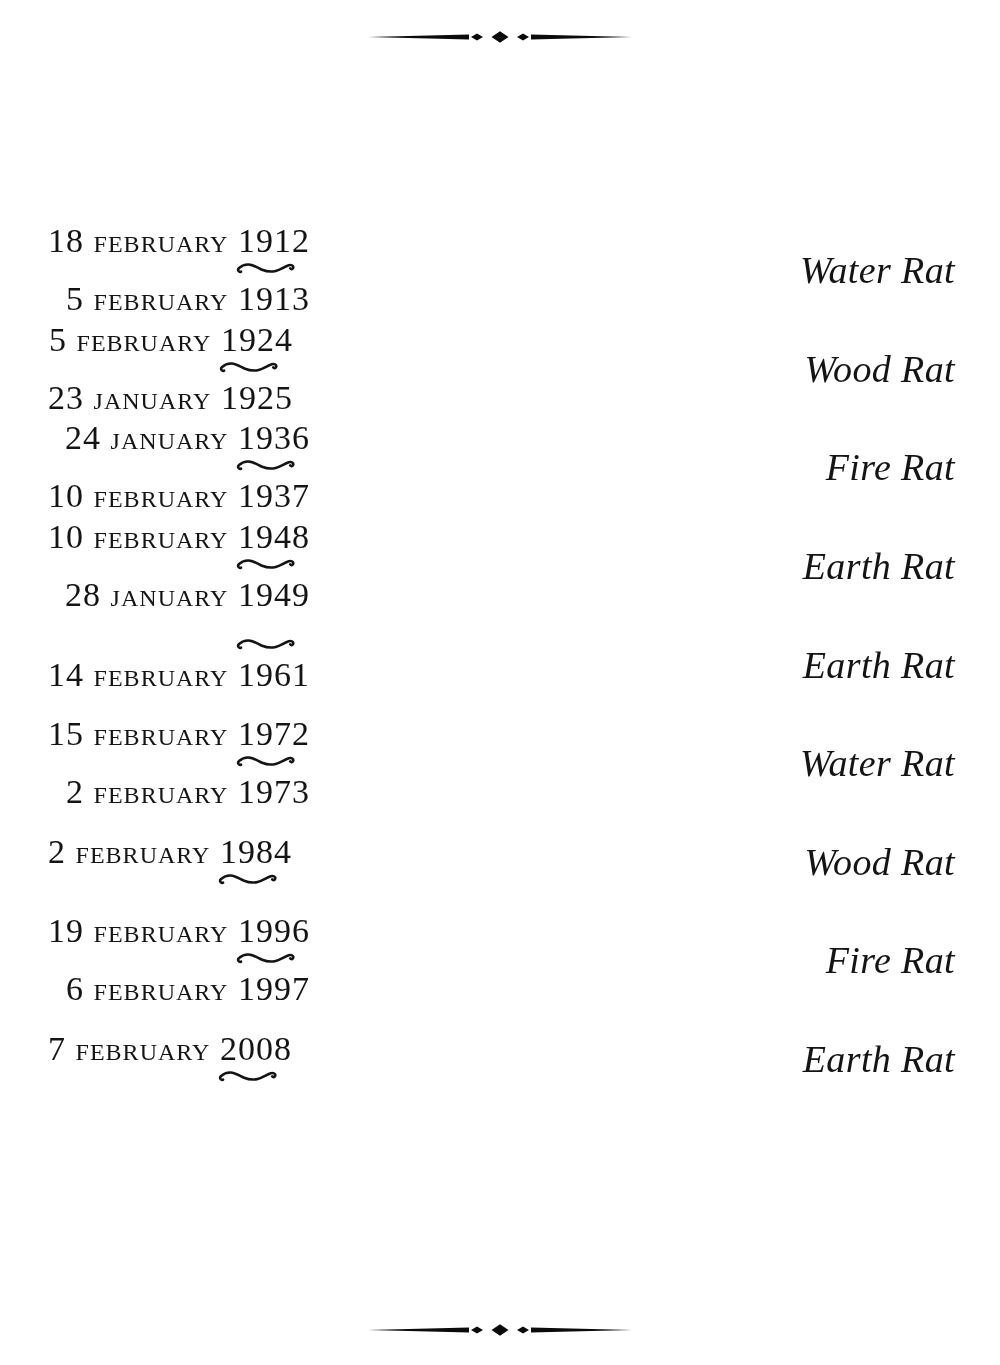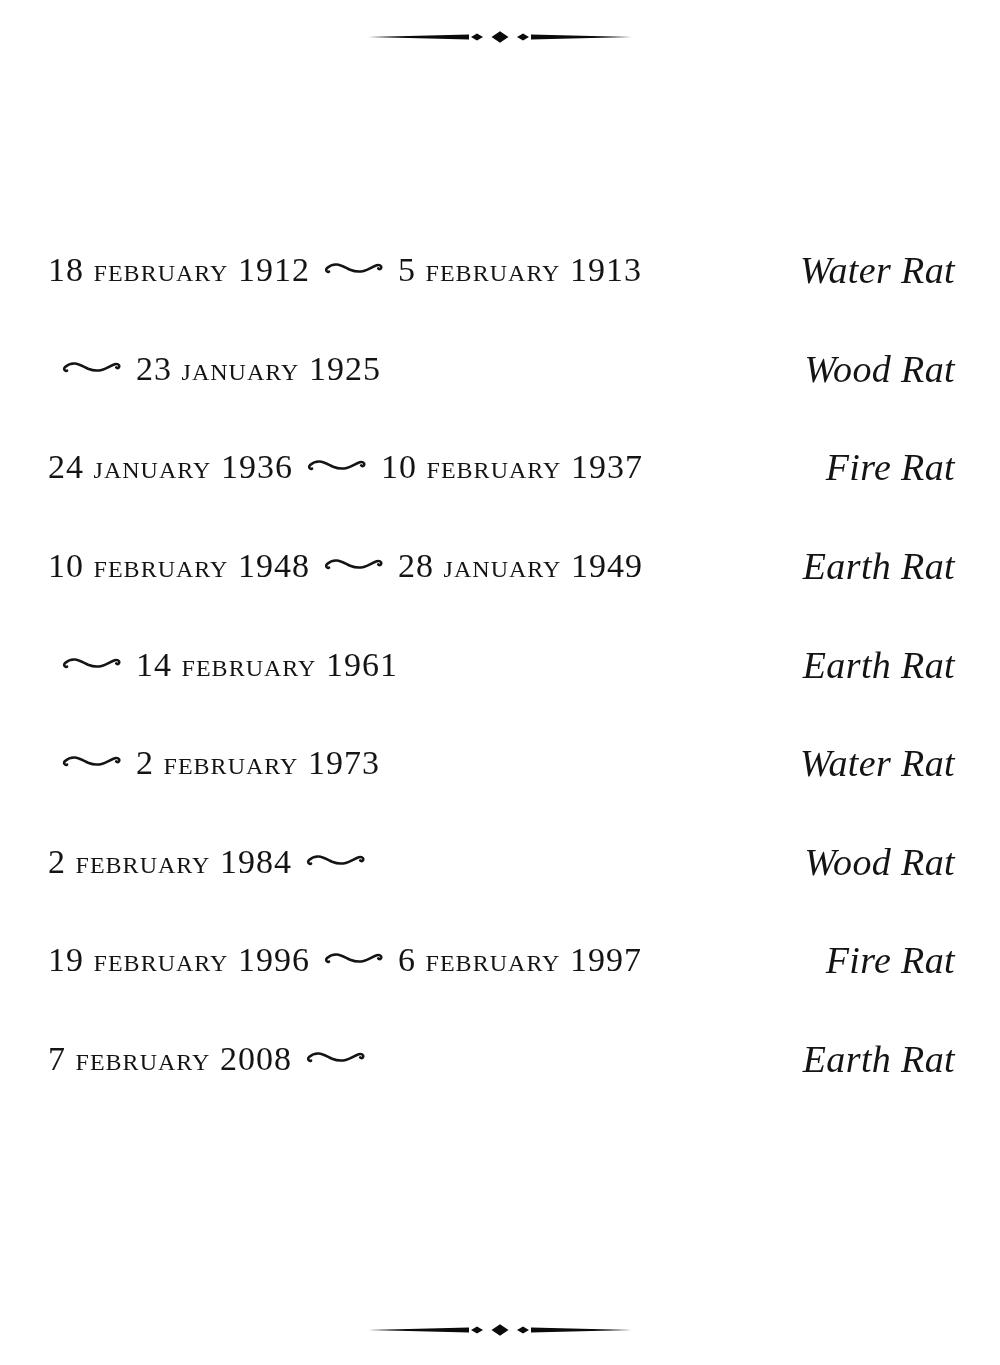--- a/index.html
+++ b/index.html
@@ -32,24 +32,25 @@
     right: 45px;
   }
   .row {
     height: 98.6px;
     display: flex;
     align-items: center;
     justify-content: space-between;
   }
   .date-range {
     display: flex;
-    align-items: center;
+    align-items: flex-end;
     font-size: 34px;
     letter-spacing: 0.03em;
     white-space: nowrap;
+    flex-direction: column;
   }
   .date {
     text-transform: lowercase;
     font-variant: small-caps;
   }
   .swash {
     margin: 0 14px;
     transform: translateY(-2px);
     flex: 0 0 auto;
   }
@@ -98,20 +99,21 @@
         <svg class="swash" width="60" height="20" viewBox="0 0 62 20">
             <use href="#swung-dash"></use>
           </svg>
         <span class="date">5 February 1913</span>
       </div>
       <div class="element-label">Water Rat</div>
     </div>
 
     <div class="row">
       <div class="date-range">
+        <span class="date">5 February 1924</span>
         <svg class="swash" width="60" height="20" viewBox="0 0 62 20">
             <use href="#swung-dash"></use>
           </svg>
         <span class="date">23 January 1925</span>
       </div>
       <div class="element-label">Wood Rat</div>
     </div>
 
     <div class="row">
       <div class="date-range">
@@ -140,20 +142,21 @@
         <svg class="swash" width="60" height="20" viewBox="0 0 62 20">
             <use href="#swung-dash"></use>
           </svg>
         <span class="date">14 February 1961</span>
       </div>
       <div class="element-label">Earth Rat</div>
     </div>
 
     <div class="row">
       <div class="date-range">
+        <span class="date">15 February 1972</span>
         <svg class="swash" width="60" height="20" viewBox="0 0 62 20">
             <use href="#swung-dash"></use>
           </svg>
         <span class="date">2 February 1973</span>
       </div>
       <div class="element-label">Water Rat</div>
     </div>
 
     <div class="row">
       <div class="date-range">

